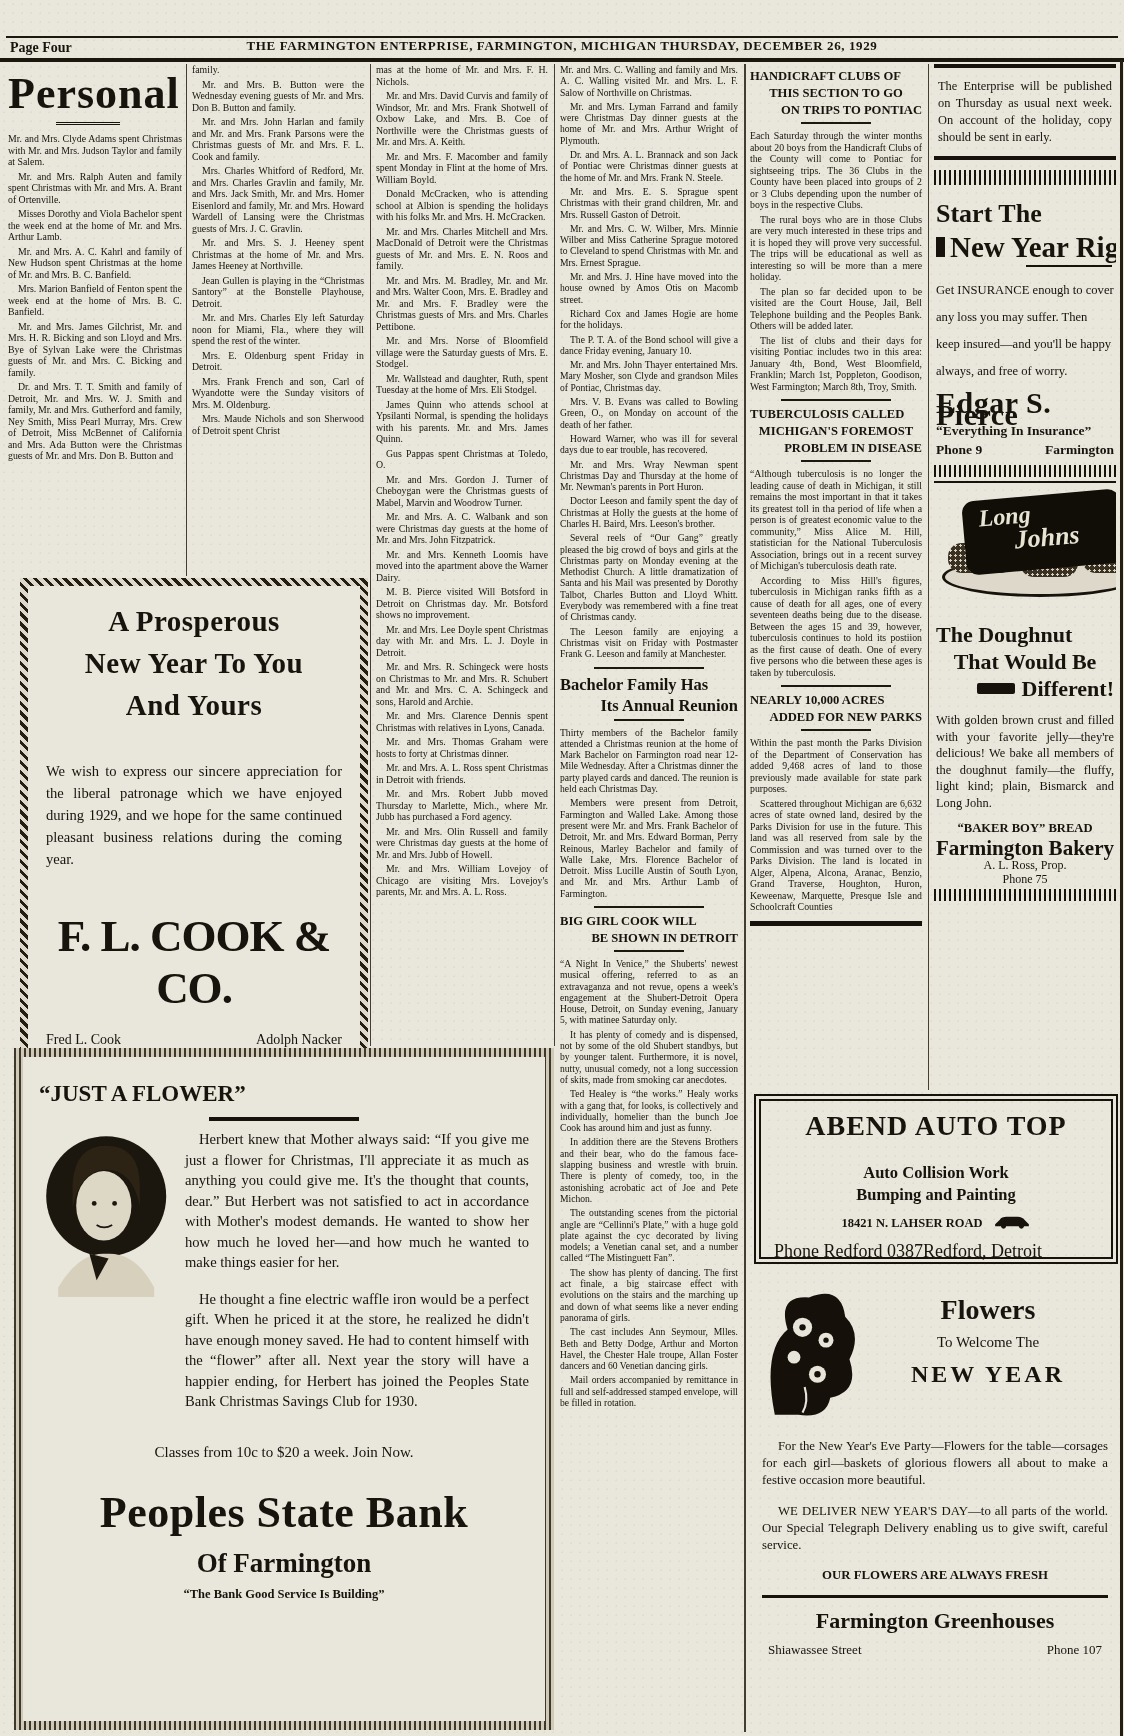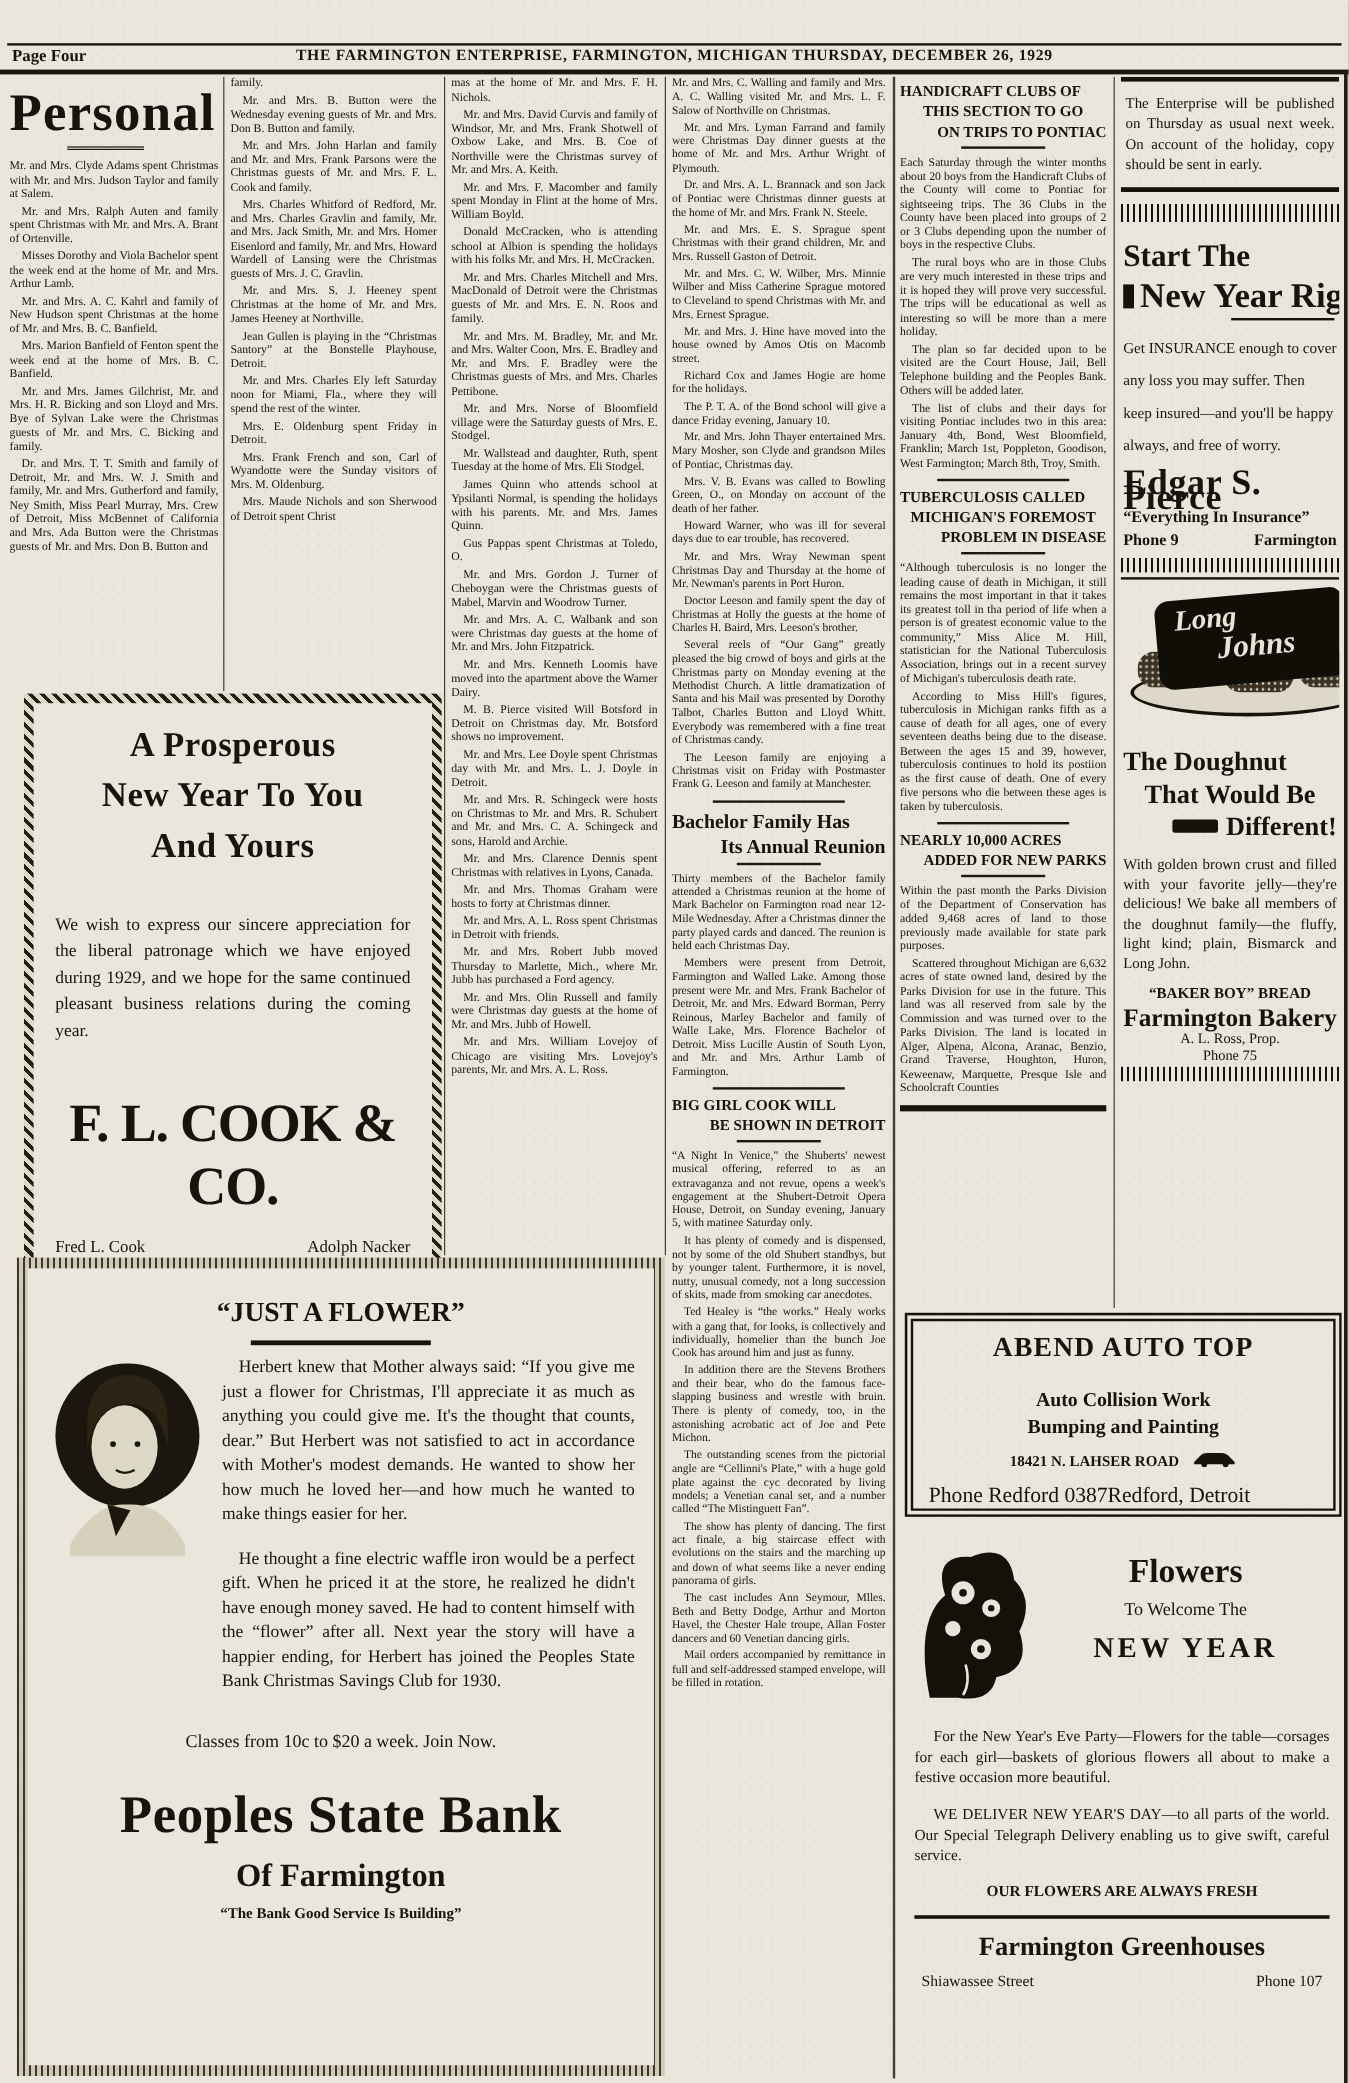--- a/index.html
+++ b/index.html
@@ -100,34 +100,34 @@
   .cook-inner { width:100%; height:100%; background:#e9e6dc; padding:14px 18px 10px; }
   .cook-h .hl-line { font-size:29px; line-height:42px; text-align:center !important; letter-spacing:.5px; }
   .cook-body { font-size:14.6px; line-height:22px; margin-top:34px; text-align:justify; }
   .cook-name { font-size:45px; font-weight:bold; letter-spacing:-1px; text-align:center; margin-top:40px; }
   .cook-row { display:flex; justify-content:space-between; font-size:14px; margin-top:18px; }
   .cook-row.r2 { margin-top:8px; }
   .bank-frame { left:14px; top:1048px; width:540px; height:682px; padding:9px;
     background:repeating-linear-gradient(90deg,#3f382a 0 2px,#cfc9b8 2px 5px); }
   .bank-inner { width:100%; height:100%; background:#e9e6dc; padding:14px 16px 8px; overflow:hidden; }
   .bank-h  { font-size:33px; font-weight:bold; text-align:center; letter-spacing:.5px; }
-  .bank-sub{ font-size:23px; font-weight:bold; text-align:center; margin-top:10px; }
+  .bank-sub{ font-size:23px; font-weight:bold; margin-top:10px; }
   .bank-sub-rule { width:150px; border-top:4px solid #17130c; margin:10px auto 8px; }
   .bank-row { display:flex; gap:14px; margin-top:4px; }
   .portrait { flex:0 0 132px; }
   .bank-paras { flex:1; font-size:14.6px; line-height:20.5px; text-align:justify; }
   .bank-paras .para { text-indent:14px; margin:0 0 16px; }
   .bank-classes { text-align:center; font-size:15px; margin-top:16px; }
   .bank-name { text-align:center; font-size:44px; font-weight:bold; margin-top:26px; letter-spacing:.5px; }
   .bank-of   { text-align:center; font-size:27px; font-weight:bold; margin-top:10px; }
   .bank-slogan { text-align:center; font-size:12.5px; font-weight:bold; margin-top:8px; }
   
   .abend { left:754px; top:1094px; width:364px; height:170px; border:2px solid #17130c;
     box-shadow: inset 0 0 0 3px #e9e6dc, inset 0 0 0 5px #17130c; padding:14px 18px 8px; }
-  .abend-name { text-align:center; font-size:23px; font-weight:bold; letter-spacing:1px; }
+  .abend-name { text-align:center; font-size:28px; font-weight:bold; letter-spacing:1px; }
   .abend-svc  { text-align:center; font-size:16.5px; font-weight:bold; line-height:22px; margin-top:20px; }
   .abend-addr-row { display:flex; align-items:center; justify-content:center; gap:10px; margin-top:8px; }
   .abend-addr { font-size:12.5px; font-weight:bold; }
   .abend-row { display:flex; justify-content:flex-start; font-size:18px; margin-top:8px; }
   .flowers { left:752px; top:1274px; width:366px; height:458px; padding:6px 10px; }
   .flw-top { display:flex; gap:10px; }
   .flw-art { flex:0 0 96px; }
   .flw-heads { flex:1; text-align:center; padding-top:14px; }
   .flw-h1 { font-size:28px; font-weight:bold; }
   .flw-h2 { font-size:15px; margin-top:8px; }
@@ -182,21 +182,21 @@
         <p class="para">Mr. and Mrs. Charles Ely left Saturday noon for Miami, Fla., where they will spend the rest of the winter.</p>
         <p class="para">Mrs. E. Oldenburg spent Friday in Detroit.</p>
         <p class="para">Mrs. Frank French and son, Carl of Wyandotte were the Sunday visitors of Mrs. M. Oldenburg.</p>
         <p class="para">Mrs. Maude Nichols and son Sherwood of Detroit spent Christ</p>
       </div>
   </div>
 
   <div class="col" id="col3">
     <div>
         <p class="para">mas at the home of Mr. and Mrs. F. H. Nichols.</p>
-        <p class="para">Mr. and Mrs. David Curvis and family of Windsor, Mr. and Mrs. Frank Shotwell of Oxbow Lake, and Mrs. B. Coe of Northville were the Christmas survey of Mr. and Mrs. A. Keith.</p>
+        <p class="para">Mr. and Mrs. David Curvis and family of Windsor, Mr. and Mrs. Frank Shotwell of Oxbow Lake, and Mrs. B. Coe of Northville were the Christmas guests of Mr. and Mrs. A. Keith.</p>
         <p class="para">Mr. and Mrs. F. Macomber and family spent Monday in Flint at the home of Mrs. William Boyld.</p>
         <p class="para">Donald McCracken, who is attending school at Albion is spending the holidays with his folks Mr. and Mrs. H. McCracken.</p>
         <p class="para">Mr. and Mrs. Charles Mitchell and Mrs. MacDonald of Detroit were the Christmas guests of Mr. and Mrs. E. N. Roos and family.</p>
         <p class="para">Mr. and Mrs. M. Bradley, Mr. and Mr. and Mrs. Walter Coon, Mrs. E. Bradley and Mr. and Mrs. F. Bradley were the Christmas guests of Mrs. and Mrs. Charles Pettibone.</p>
         <p class="para">Mr. and Mrs. Norse of Bloomfield village were the Saturday guests of Mrs. E. Stodgel.</p>
         <p class="para">Mr. Wallstead and daughter, Ruth, spent Tuesday at the home of Mrs. Eli Stodgel.</p>
         <p class="para">James Quinn who attends school at Ypsilanti Normal, is spending the holidays with his parents. Mr. and Mrs. James Quinn.</p>
         <p class="para">Gus Pappas spent Christmas at Toledo, O.</p>
         <p class="para">Mr. and Mrs. Gordon J. Turner of Cheboygan were the Christmas guests of Mabel, Marvin and Woodrow Turner.</p>
         <p class="para">Mr. and Mrs. A. C. Walbank and son were Christmas day guests at the home of Mr. and Mrs. John Fitzpatrick.</p>

